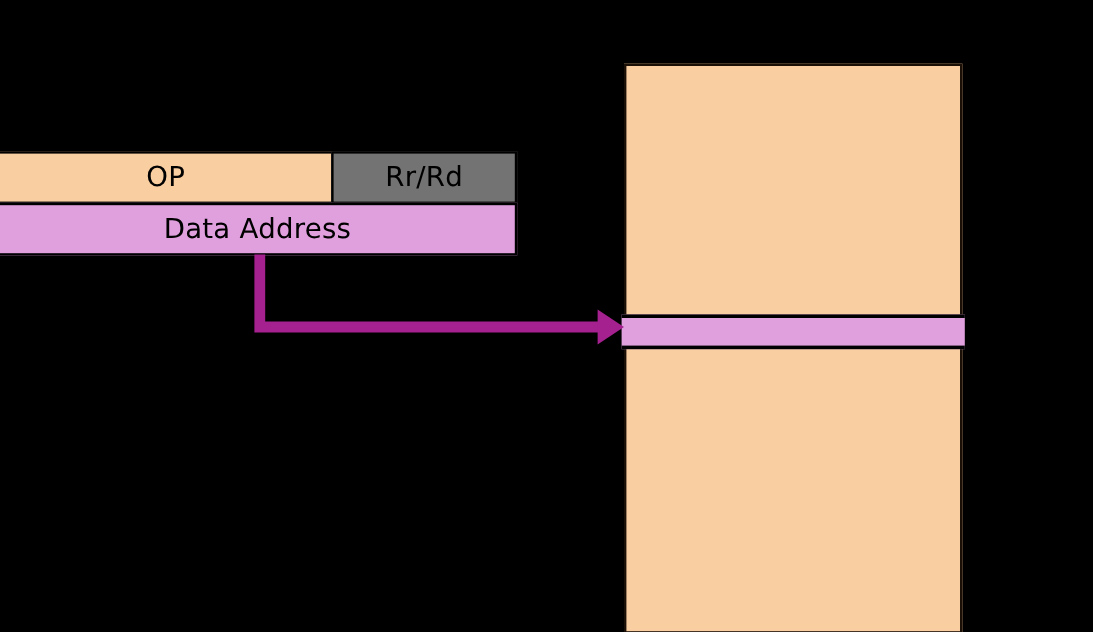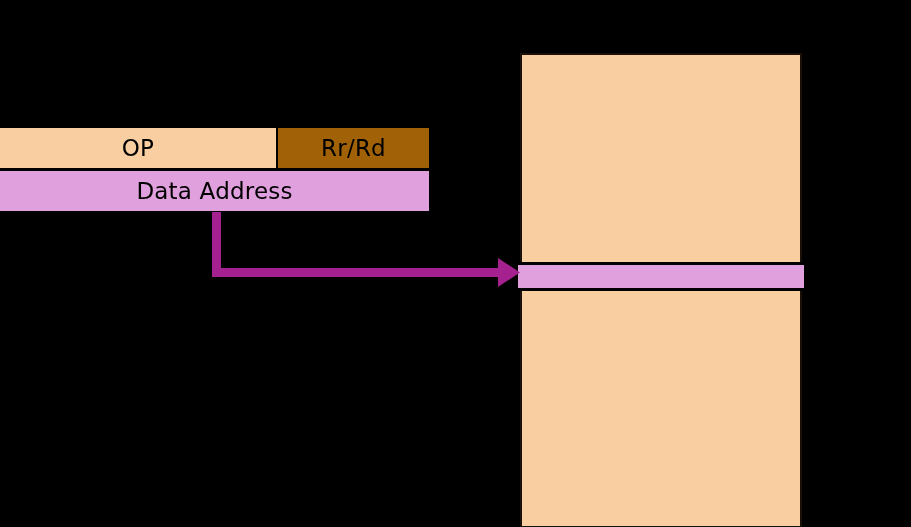--- a/index.html
+++ b/index.html
@@ -36,21 +36,21 @@
     top: 126px;
     width: 280px;
     height: 44px;
     background: #F9CEA0;
   }
   #rd-field {
     left: 276px;
     top: 126px;
     width: 155px;
     height: 44px;
-    background: #a16207;
+    background: #737373;
   }
   #addr-field {
     left: -2px;
     top: 169px;
     width: 433px;
     height: 44px;
     background: #E0A0DE;
   }
 
   

